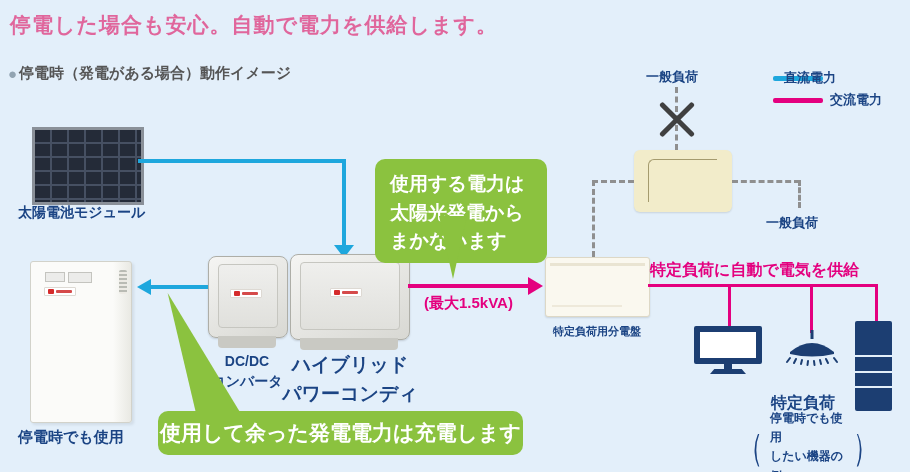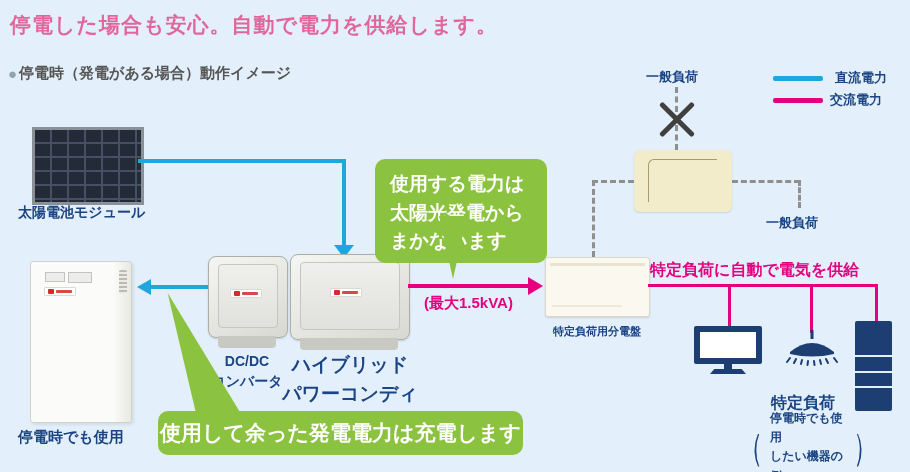--- a/index.html
+++ b/index.html
@@ -72,21 +72,21 @@
 
 <div id="stage">
 
   <div class="abs page-title">停電した場合も安心。自動で電力を供給します。</div>
   <div class="abs subtitle">
     <span class="bullet">●</span>
     <span>停電時（発電がある場合）動作イメージ</span>
   </div>
 
   <div class="abs legend-swatch" style="left:773px;top:76px;background:#1ea7dd;"></div>
-  <div class="abs legend-label navy" style="left:835px;top:69px;">直流電力</div>
+  <div class="abs legend-label navy" style="left:784px;top:69px;">直流電力</div>
   <div class="abs legend-swatch" style="left:773px;top:98px;background:#e4007f;"></div>
   <div class="abs legend-label navy" style="left:830px;top:91px;">交流電力</div>
 
   <div class="abs navy" style="left:646px;top:68px;font-size:13px;">一般負荷</div>
   <div class="abs dash-v" style="left:675px;top:87px;height:63px;"></div>
   <div class="abs xbar" style="transform:rotate(45deg);"></div>
   <div class="abs xbar" style="transform:rotate(-45deg);"></div>
 
   <div class="abs dist-board">
     <div class="dist-board-inner"></div>

